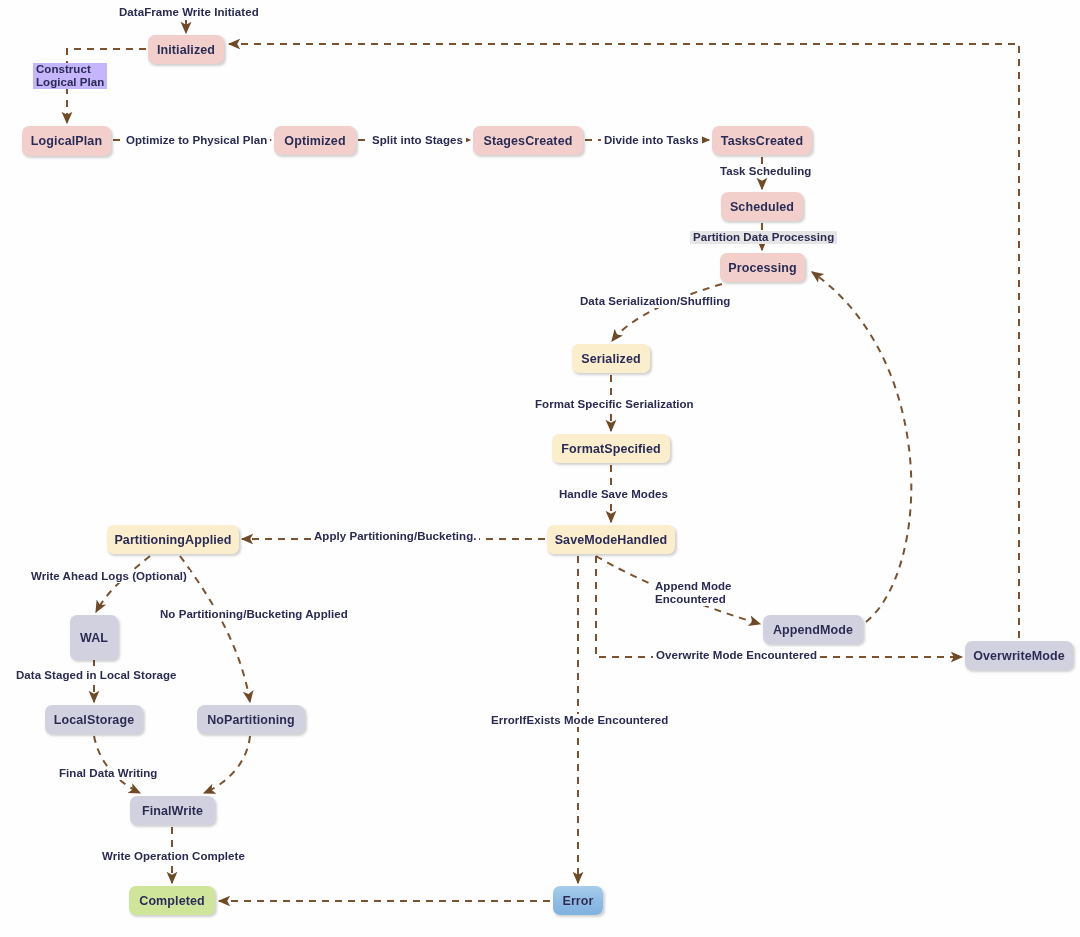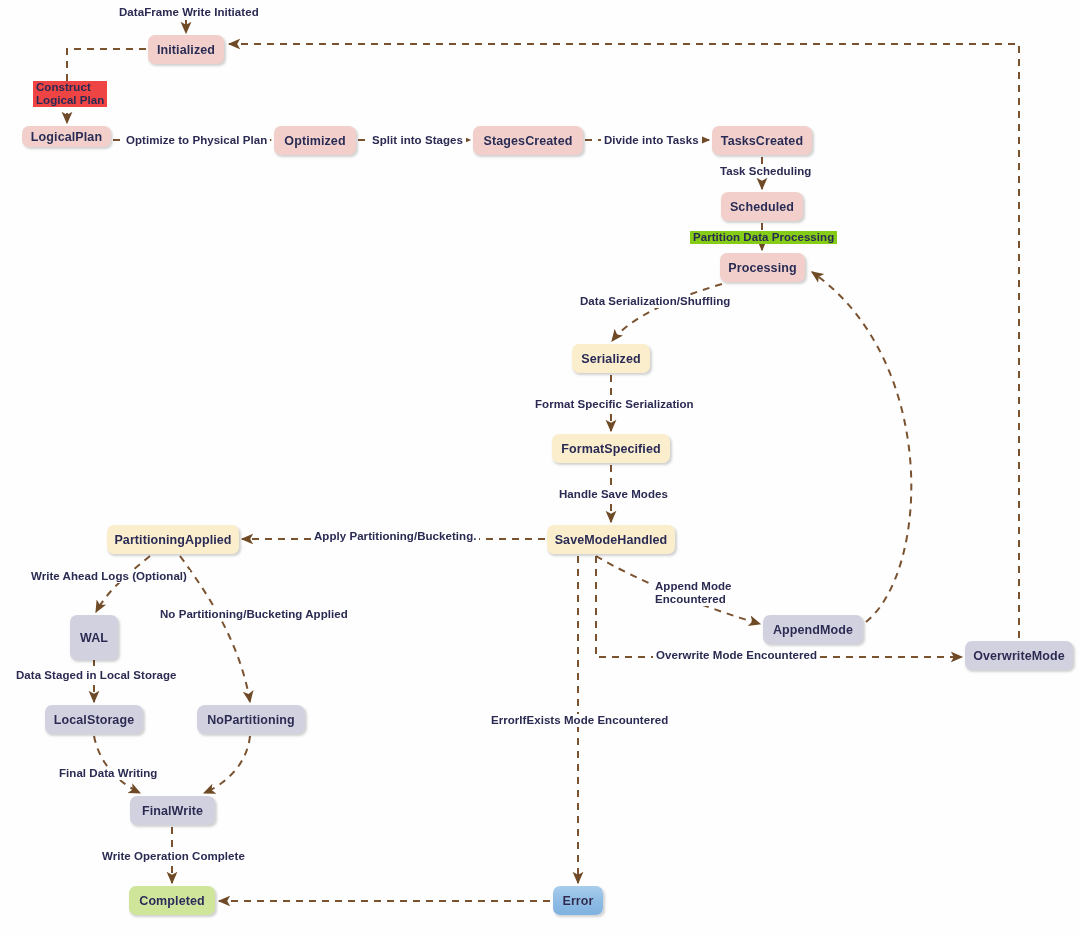--- a/index.html
+++ b/index.html
@@ -113,48 +113,48 @@
       <path d="M866,622 C930,570 938,360 812,272"></path>
 
       <path d="M1019,638 L1019,44 L229,44"></path>
 
       <path d="M550,901 L219,901"></path>
     </g>
   </svg>
 
   <div id="nodes">
       <div class="node n-pink" style="left: 148px; top: 35px; width: 76px; height: 29px;">Initialized</div>
-      <div class="node n-pink" style="left: 22px; top: 126px; width: 89px; height: 21px;">LogicalPlan</div>
+      <div class="node n-pink" style="left: 22px; top: 126px; width: 89px; height: 30px;">LogicalPlan</div>
       <div class="node n-pink" style="left: 274px; top: 126px; width: 82px; height: 29px;">Optimized</div>
       <div class="node n-pink" style="left: 473px; top: 126px; width: 110px; height: 29px;">StagesCreated</div>
       <div class="node n-pink" style="left: 712px; top: 126px; width: 100px; height: 29px;">TasksCreated</div>
       <div class="node n-pink" style="left: 721px; top: 192px; width: 82px; height: 29px;">Scheduled</div>
       <div class="node n-pink" style="left: 720px; top: 253px; width: 85px; height: 29px;">Processing</div>
       <div class="node n-cream" style="left: 572px; top: 344px; width: 78px; height: 29px;">Serialized</div>
       <div class="node n-cream" style="left: 552px; top: 434px; width: 118px; height: 29px; border-radius: 7px;">FormatSpecified</div>
       <div class="node n-cream" style="left: 547px; top: 525px; width: 128px; height: 29px;">SaveModeHandled</div>
       <div class="node n-cream" style="left: 107px; top: 525px; width: 132px; height: 29px;">PartitioningApplied</div>
       <div class="node n-purple" style="left: 70px; top: 615px; width: 48px; height: 45px;">WAL</div>
       <div class="node n-purple" style="left: 45px; top: 705px; width: 98px; height: 29px;">LocalStorage</div>
       <div class="node n-purple" style="left: 197px; top: 705px; width: 108px; height: 29px; border-radius: 8px;">NoPartitioning</div>
       <div class="node n-purple" style="left: 130px; top: 796px; width: 85px; height: 29px;">FinalWrite</div>
       <div class="node n-purple" style="left: 763px; top: 615px; width: 100px; height: 29px;">AppendMode</div>
       <div class="node n-purple" style="left: 965px; top: 641px; width: 108px; height: 29px;">OverwriteMode</div>
       <div class="node n-green" style="left: 129px; top: 886px; width: 86px; height: 29px;">Completed</div>
       <div class="node n-blue" style="left: 553px; top: 886px; width: 50px; height: 29px;">Error</div>
     </div>
   <div id="labels">
       <div class="elabel" style="top: 6px; left: 116px; background: rgb(254, 254, 254); padding: 0px 3px;">DataFrame Write Initiated</div>
-      <div class="elabel multi" style="top: 81px; left: 33px; background: #ef4444; padding: 0px 3px;">Construct
+      <div class="elabel multi" style="top: 63px; left: 33px; background: #c4b5fd; padding: 0px 3px;">Construct
 Logical Plan</div>
       <div class="elabel" style="top: 134px; left: 123px; background: rgb(254, 254, 254); padding: 0px 3px;">Optimize to Physical Plan</div>
       <div class="elabel" style="top: 134px; left: 369px; background: rgb(254, 254, 254); padding: 0px 3px;">Split into Stages</div>
       <div class="elabel" style="top: 134px; left: 601px; background: rgb(254, 254, 254); padding: 0px 3px;">Divide into Tasks</div>
       <div class="elabel" style="top: 165px; left: 717px; background: rgb(254, 254, 254); padding: 0px 3px;">Task Scheduling</div>
-      <div class="elabel" style="top: 231px; left: 690px; background: #84cc16; padding: 0px 3px;">Partition Data Processing</div>
+      <div class="elabel" style="top: 231px; left: 690px; background: #e5e5e5; padding: 0px 3px;">Partition Data Processing</div>
       <div class="elabel" style="top: 295px; left: 577px; background: rgb(254, 254, 254); padding: 0px 3px;">Data Serialization/Shuffling</div>
       <div class="elabel" style="top: 398px; left: 532px; background: rgb(254, 254, 254); padding: 0px 3px;">Format Specific Serialization</div>
       <div class="elabel" style="top: 488px; left: 556px; background: rgb(254, 254, 254); padding: 0px 3px;">Handle Save Modes</div>
       <div class="elabel" style="top: 530px; left: 311px; background: rgb(254, 254, 254); padding: 0px 3px;">Apply Partitioning/Bucketing.</div>
       <div class="elabel" style="top: 570px; left: 28px; background: rgb(254, 254, 254); padding: 0px 3px;">Write Ahead Logs (Optional)</div>
       <div class="elabel" style="top: 608px; left: 157px; background: rgb(254, 254, 254); padding: 0px 3px;">No Partitioning/Bucketing Applied</div>
       <div class="elabel" style="top: 669px; left: 13px; background: rgb(254, 254, 254); padding: 0px 3px;">Data Staged in Local Storage</div>
       <div class="elabel" style="top: 767px; left: 56px; background: rgb(254, 254, 254); padding: 0px 3px;">Final Data Writing</div>
       <div class="elabel" style="top: 850px; left: 99px; background: rgb(254, 254, 254); padding: 0px 3px;">Write Operation Complete</div>
       <div class="elabel multi" style="top: 580px; left: 652px; background: rgb(254, 254, 254); padding: 0px 3px;">Append Mode

